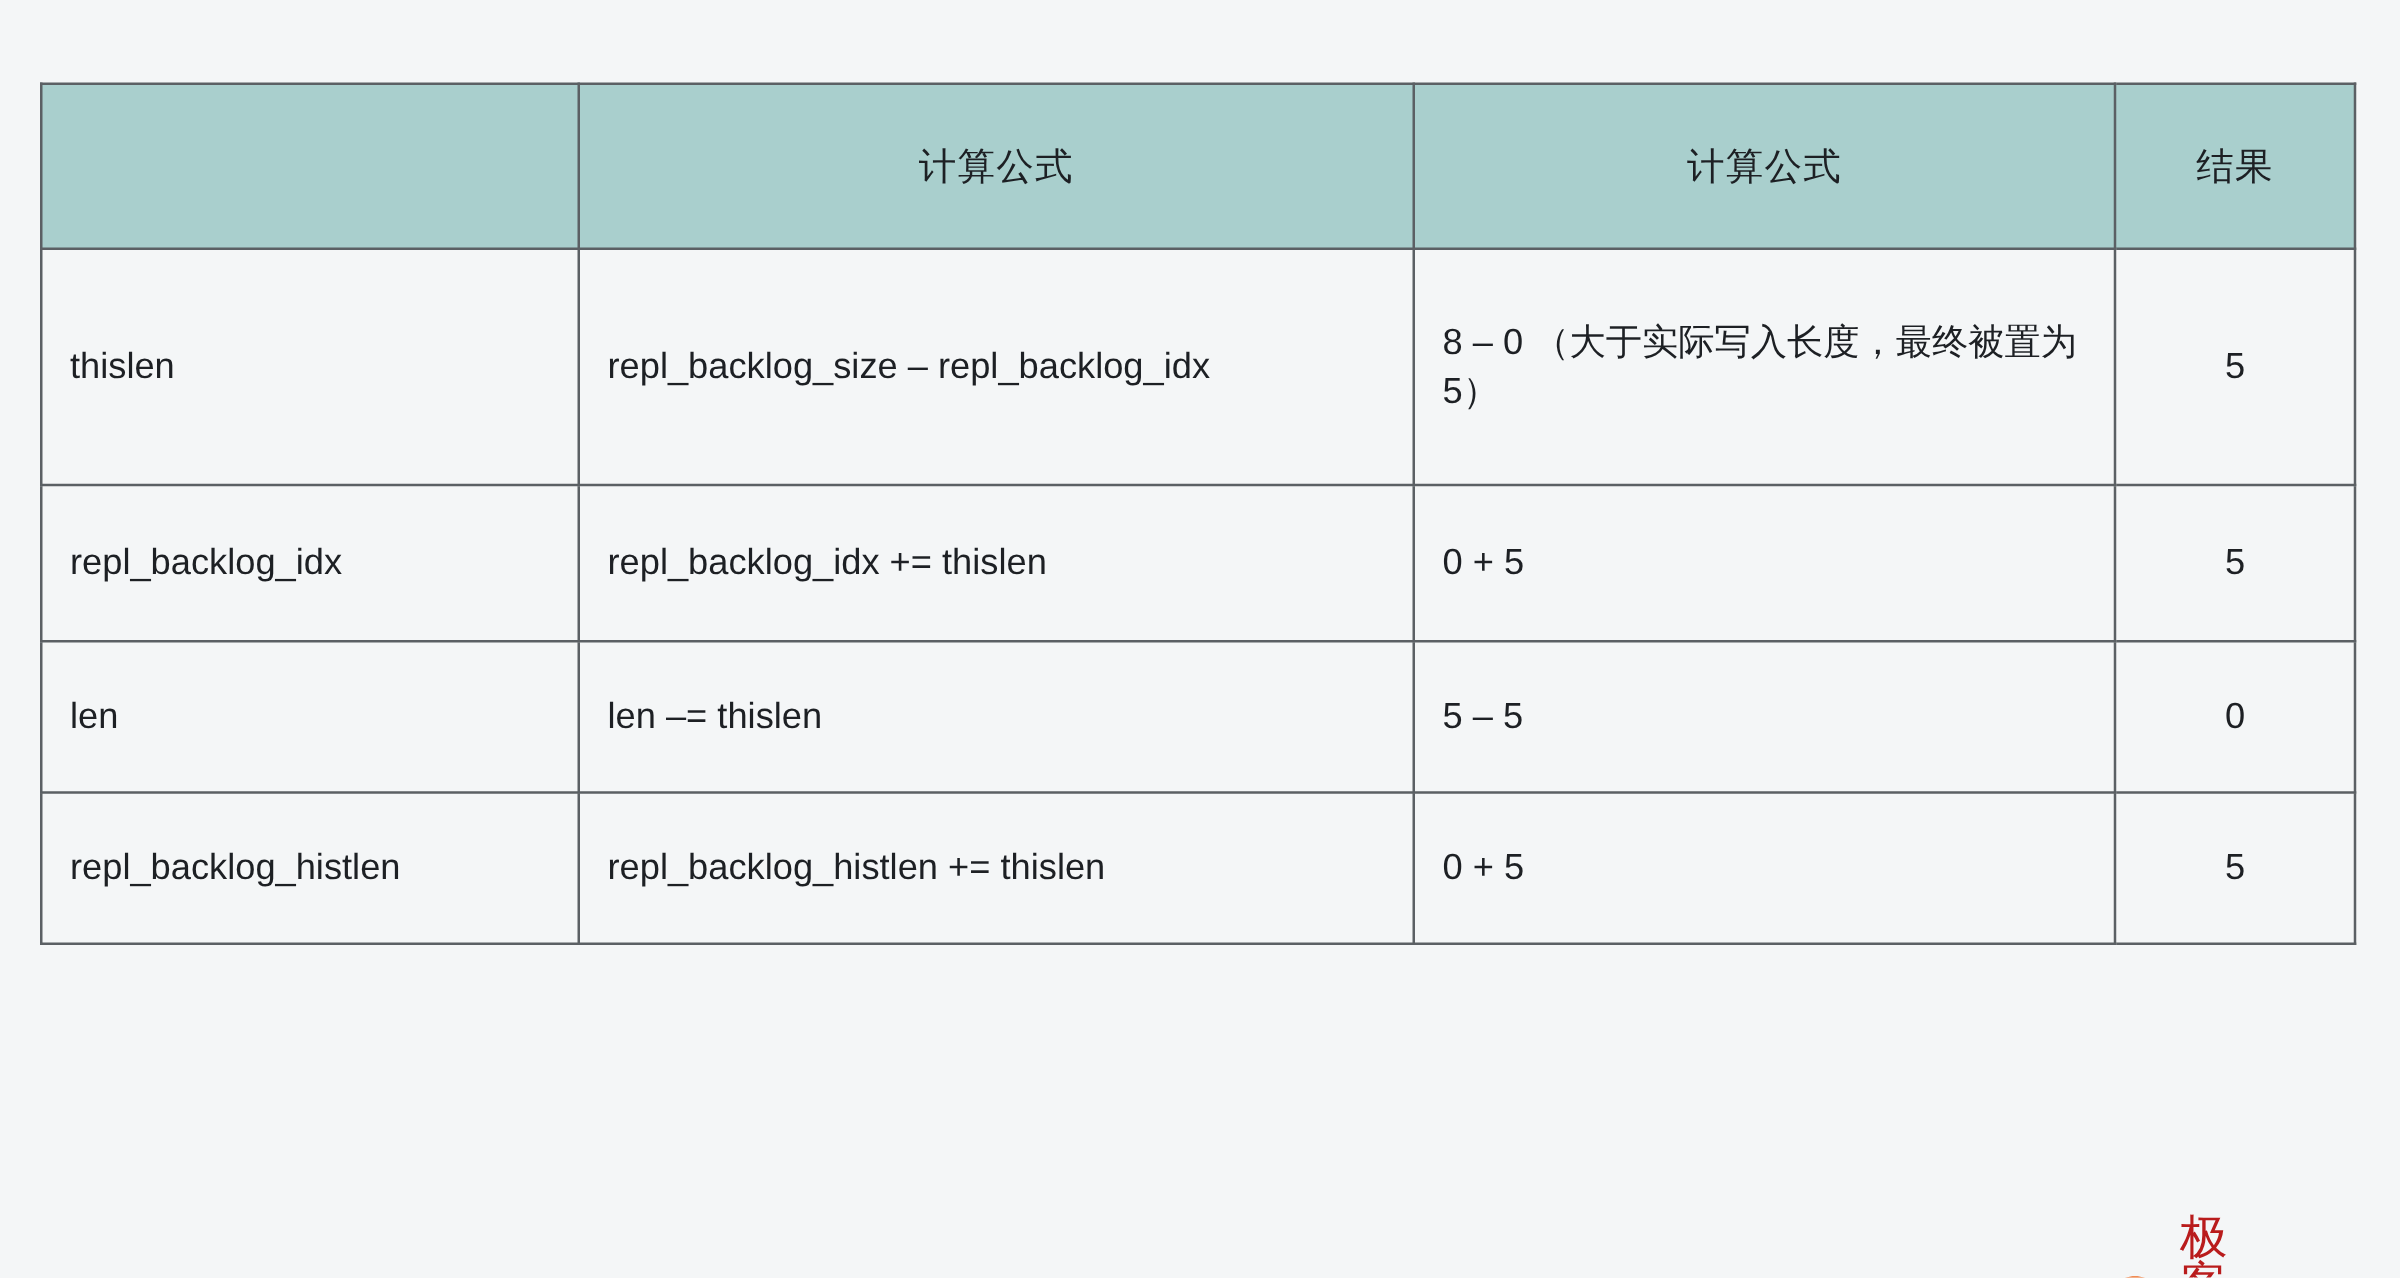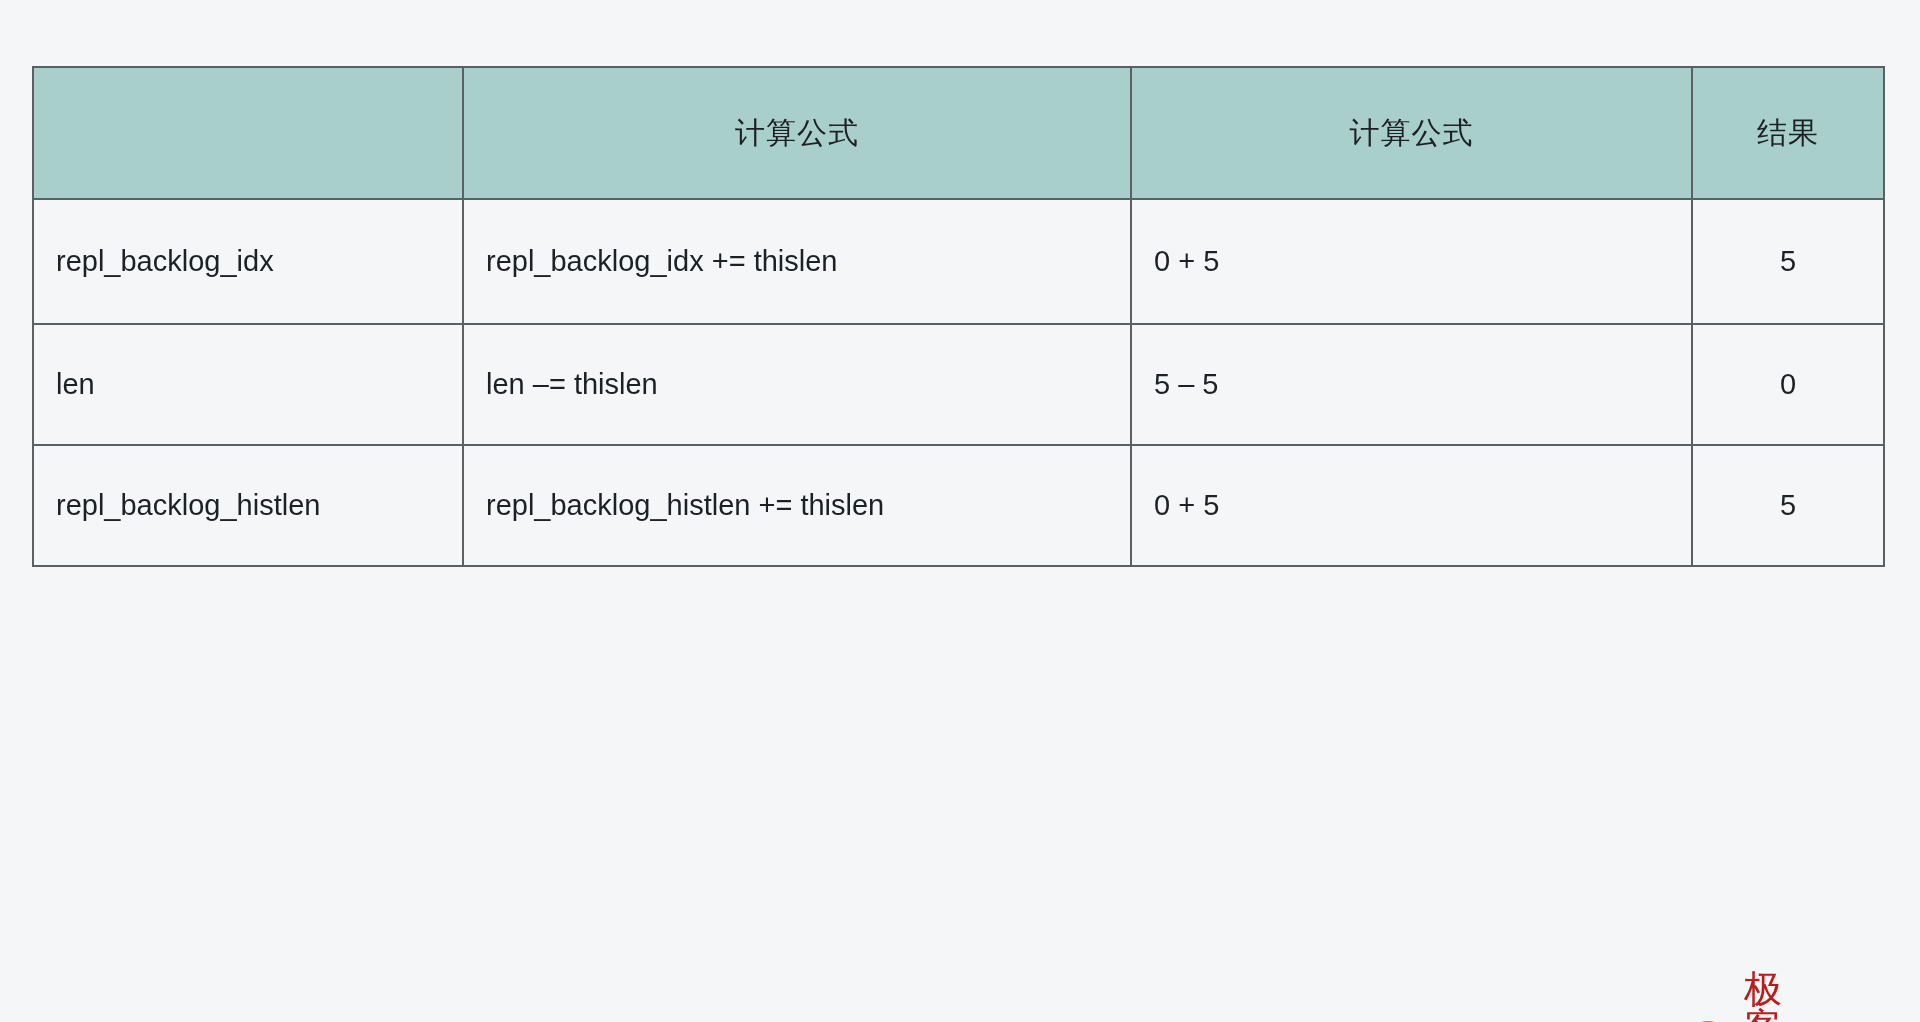--- a/index.html
+++ b/index.html
@@ -119,20 +119,34 @@
     </colgroup>
     <thead>
       <tr>
         <th class="blank-head"></th>
         <th>计算公式</th>
         <th>计算公式</th>
         <th>结果</th>
       </tr>
     </thead>
     <tbody>
+      <tr class="row-0">
+        <td>
+            <span class="cell-text">thislen</span>
+          </td>
+        <td>
+            <span class="cell-text">repl_backlog_size – repl_backlog_idx</span>
+          </td>
+        <td>
+            <span class="cell-text">8 – 0 （大于实际写入长度，最终被置为5）</span>
+          </td>
+        <td class="result-cell">
+            <span class="cell-text">5</span>
+          </td>
+      </tr>
       <tr class="row-1">
         <td>
             <span class="cell-text">repl_backlog_idx</span>
           </td>
         <td>
             <span class="cell-text">repl_backlog_idx += thislen</span>
           </td>
         <td>
             <span class="cell-text">0 + 5</span>
           </td>

